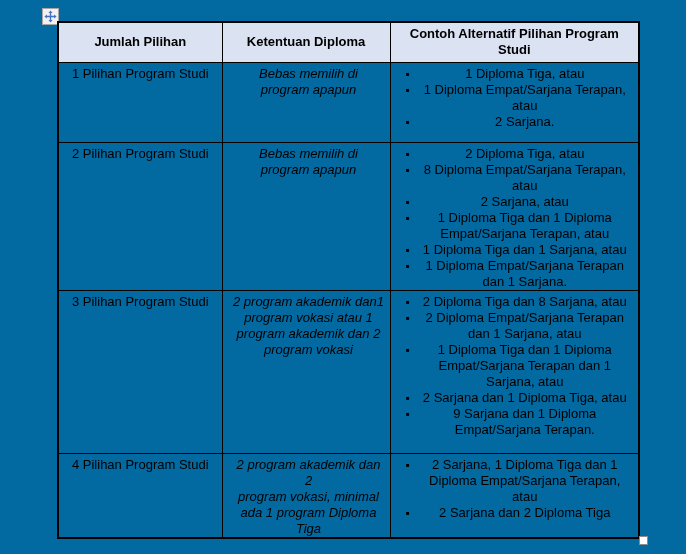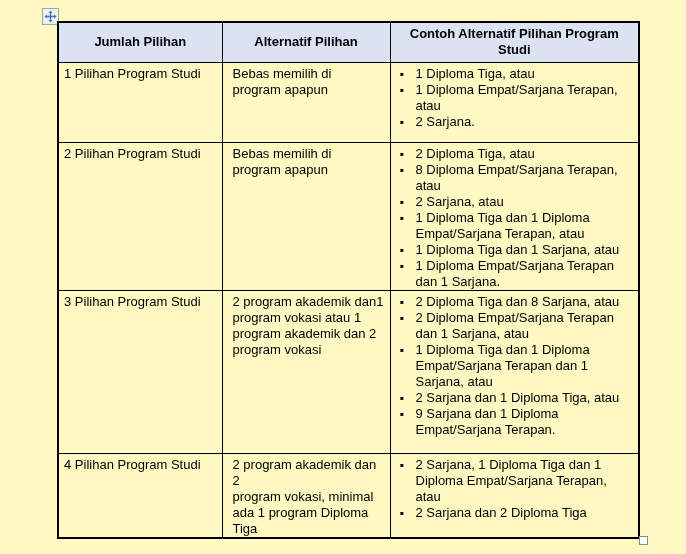--- a/index.html
+++ b/index.html
@@ -1,19 +1,19 @@
 <!DOCTYPE html>
 <html><head>
 <meta charset="utf-8">
 <style>
   html,body{margin:0;padding:0;background:#ffffff;}
   .canvas{
     position:relative;
     width:686px;height:554px;
-    background:#fef9c3;
+    background:#0369a1;
     font-family:"Liberation Sans", sans-serif;
     color:#000;
     overflow:hidden;
   }
   
   .move-handle{
     position:absolute;left:42px;top:8px;
     width:17px;height:17px;
     background:#f1f1f1;
     border:1px solid #a6a6a6;
@@ -39,35 +39,36 @@
     font-size:13px;
     line-height:16px;
   }
   col.c1{width:164px;} col.c2{width:168px;} col.c3{width:249px;}
   .doc th,.doc td{
     border:1.5px solid #000;
     vertical-align:top;
     overflow:hidden;
     box-sizing:border-box;
     padding:3px 5px 0 5px;
+    text-align:center;
   }
   .doc th{
     background:#dbe2f2;
     font-weight:bold;
     text-align:center;
     vertical-align:middle;
     padding:2px 4px;
   }
   tr.r-hdr{height:40px;}
   tr.r1{height:80px;}
   tr.r2{height:148px;}
   tr.r3{height:163px;}
   tr.r4{height:66px;}
   .pre{white-space:pre-line;}
-  td.col2{padding-left:10px;padding-right:5px;}
+  td.col2{padding-left:10px;padding-right:5px;font-style:italic;}
   td.col3{padding-left:9px;padding-right:4px;}
   ul.blist{list-style:none;margin:0;padding:0;}
   ul.blist li{display:flex;margin:0;padding:0;}
   .marker{flex:0 0 16px;font-size:12px;}
   .btext{flex:1 1 auto;}
 </style>
 </head>
 <body>
 
 <div class="canvas">
@@ -83,21 +84,21 @@
         <col class="c1">
         <col class="c2">
         <col class="c3">
       </colgroup>
     <thead>
       <tr class="r-hdr">
         <th>
           <span class="pre">Jumlah  Pilihan</span>
         </th>
         <th>
-          <span class="pre">Alternatif Pilihan</span>
+          <span class="pre">Ketentuan Diploma</span>
         </th>
         <th>
           <span class="pre">Contoh Alternatif Pilihan  Program
 Studi</span>
         </th>
       </tr>
     </thead>
     <tbody>
 
       <tr class="r1">

